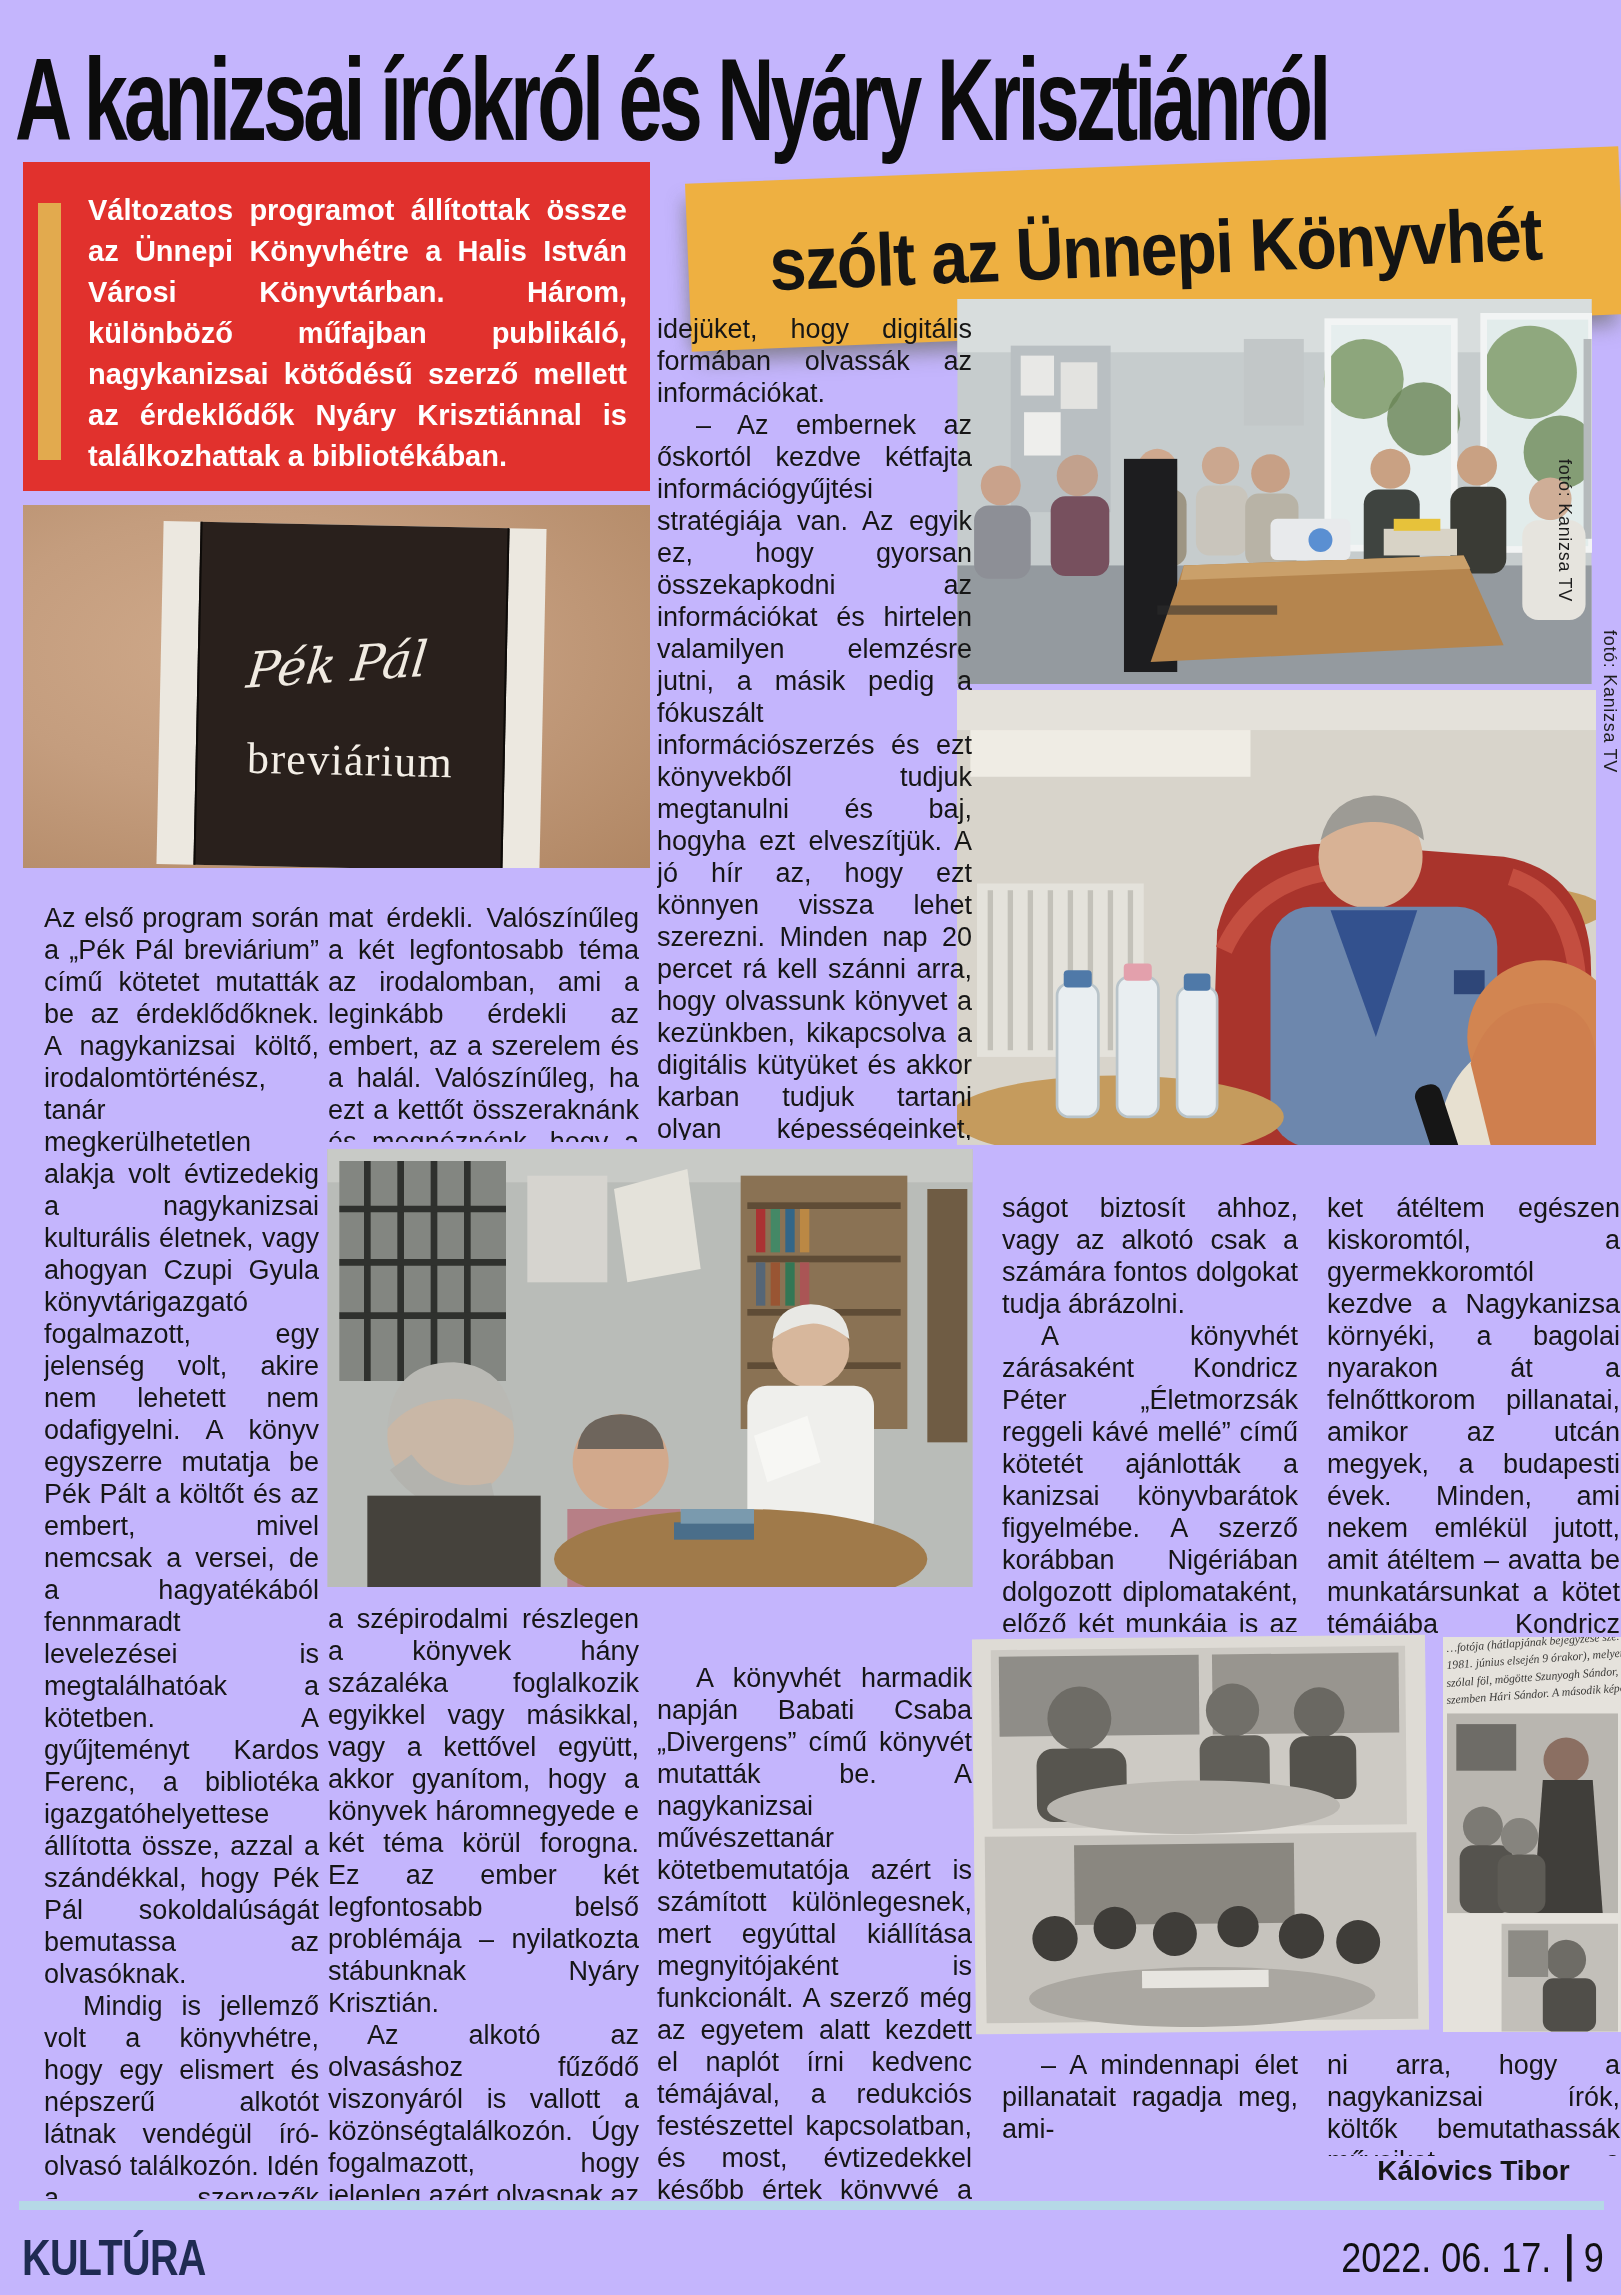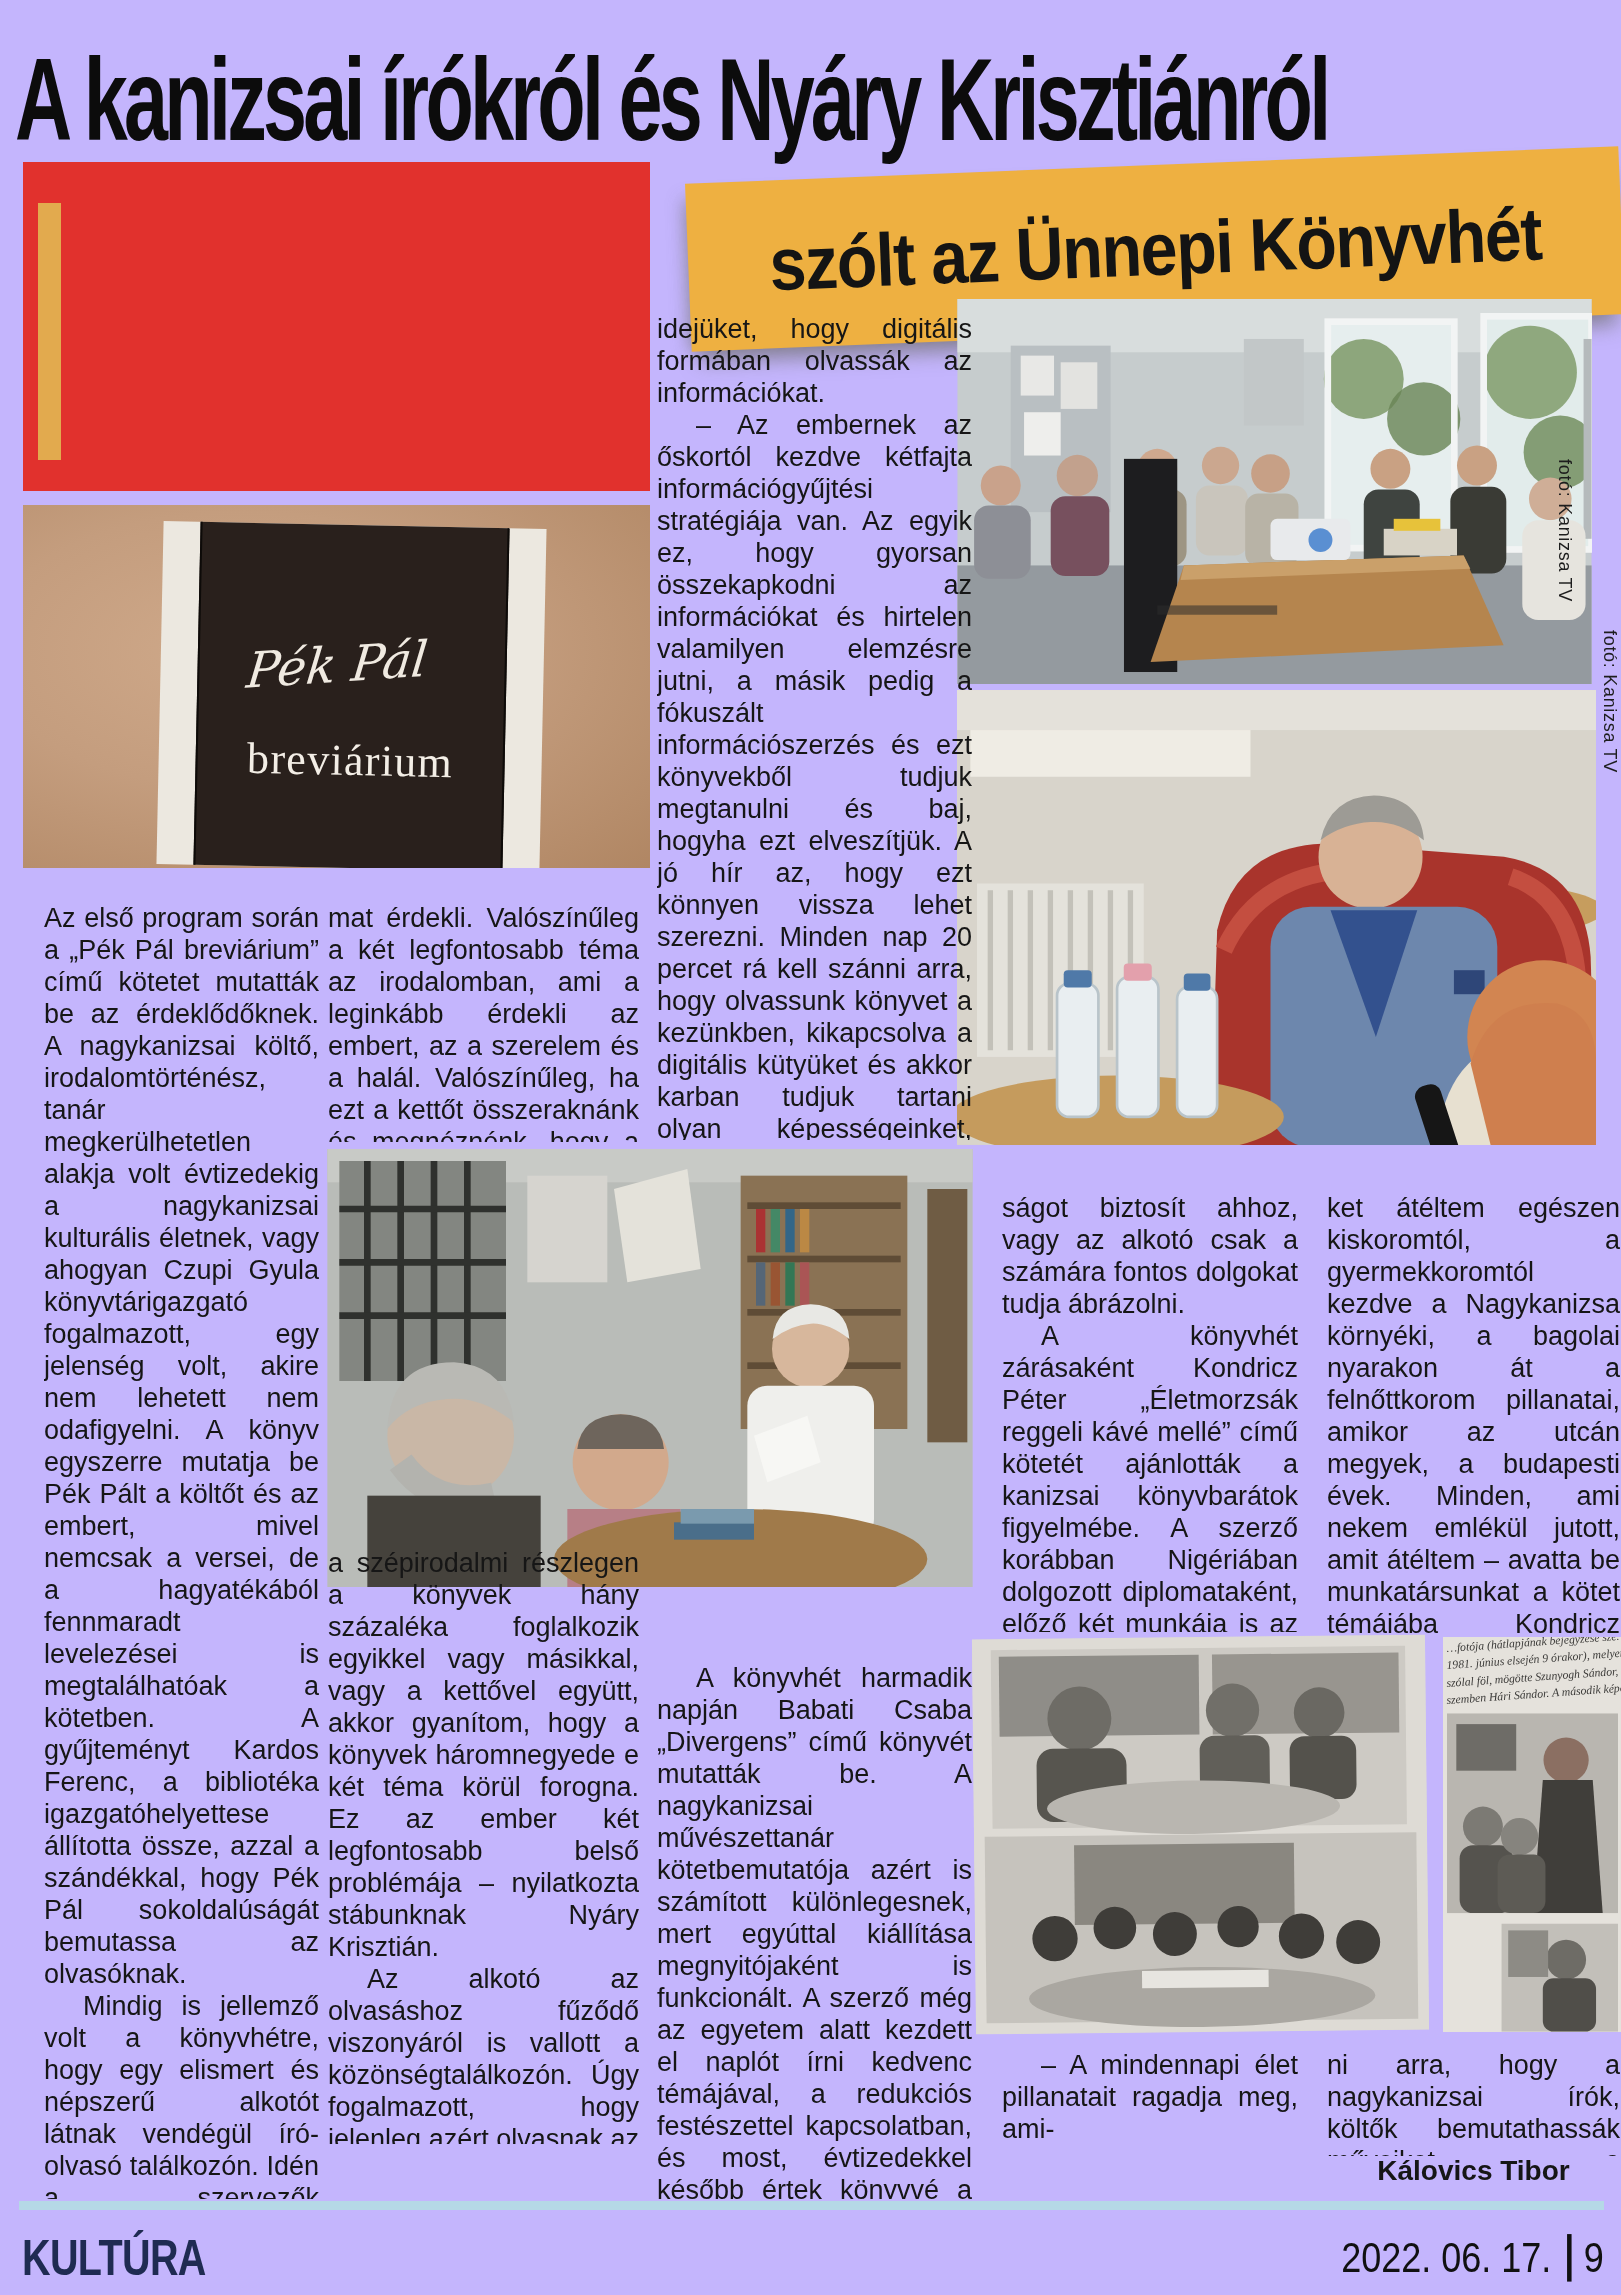--- a/index.html
+++ b/index.html
@@ -20,21 +20,21 @@
   .leadbox{position:absolute;left:23px;top:162px;width:627px;height:329px;background:#e1312d;}
   .leadbox .goldbar{position:absolute;left:14.7px;top:41px;width:23px;height:257px;background:#e2aa4e;}
   .leadbox .leadtext{position:absolute;left:65px;top:28px;width:539px;
     font-size:29px;line-height:41px;font-weight:bold;color:#ffffff;text-align:justify;}
   
   .col{position:absolute;font-size:27px;line-height:32px;text-align:justify;overflow:hidden;}
   .col p{margin:0;}
   .col p.ind{text-indent:39px;}
   .c1 {left:44px;  top:902px;width:275px;height:1297px;}
   .c2a{left:328px; top:902px;width:311px;height:240px;}
-  .c2b{left:328px; top:1547px;width:311px;height:597px;}
+  .c2b{left:328px; top:1603px;width:311px;height:597px;}
   .c3a{left:657px; top:313px; width:315px;height:827px;}
   .c3b{left:657px; top:1662px;width:315px;height:537px;}
   .c4a{left:1002px;top:1192px;width:296px;height:440px;}
   .c4b{left:1002px;top:2049px;width:296px;height:152px;}
   .c5a{left:1327px;top:1192px;width:293px;height:441px;}
   .c5b{left:1327px;top:2049px;width:293px;height:107px;}
   .author{position:absolute;left:1327px;top:2155px;width:293px;text-align:center;
     font-size:28px;font-weight:bold;}
   
   .photo{position:absolute;overflow:hidden;}
@@ -75,20 +75,21 @@
 <div class="page">
 
   <div class="headline">A kanizsai írókról és Nyáry Krisztiánról</div>
 
   <div class="banner">
     <span>szólt az Ünnepi Könyvhét</span>
   </div>
 
   <div class="leadbox">
     <div class="goldbar"></div>
+    <div class="leadtext">Változatos programot állítottak össze az Ünnepi Könyvhétre a Halis István Városi Könyvtárban. Három, különböző műfajban publikáló, nagykanizsai kötődésű szerző mellett az érdeklődők Nyáry Krisztiánnal is találkozhattak a bibliotékában.</div>
   </div>
 
   <div class="photo bookphoto">
     <div class="bookcover">
       <div class="inner">
         <div class="booksig">Pék Pál</div>
         <div class="booktitle">breviárium</div>
       </div>
     </div>
   </div>

